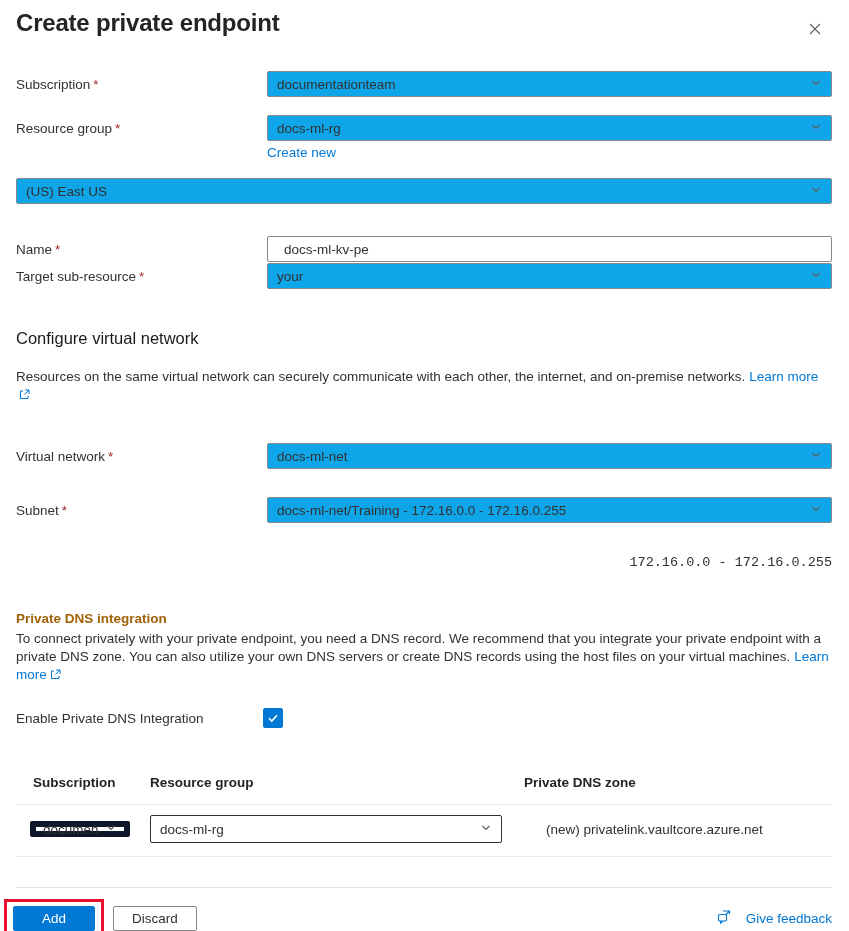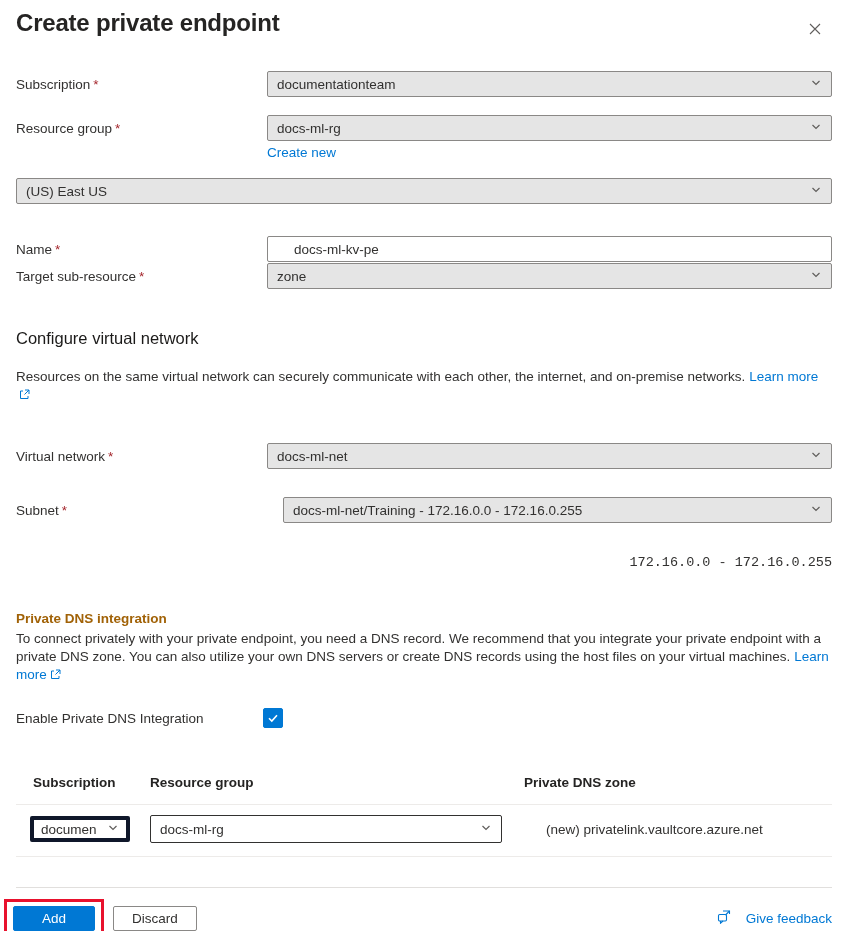--- a/index.html
+++ b/index.html
@@ -7,57 +7,57 @@
   body { font-family:"Liberation Sans","DejaVu Sans",sans-serif; color:#323130; font-size:13.5px; }
   .panel { position:relative; padding:0 17px 0 16px; height:100%; }
 
   .page-title { margin-top:8px; font-size:24px; line-height:30px; font-weight:700; color:#252423; letter-spacing:-0.2px; }
   .close-btn { position:absolute; top:13px; right:26px; width:16px; height:16px; cursor:pointer; }
 
   .form-row { display:flex; align-items:center; }
   .form-label { width:251px; flex-shrink:0; color:#323130; }
   .req { color:#a4262c; margin-left:3px; }
 
-  .control { flex:1; height:26px; border:1px solid #8a8886; border-radius:2px; background:#e5e5e5;
+  .control { flex:1; height:26px; border:1px solid #8a8886; border-radius:2px; background:#0ea5e9;
              display:flex; align-items:center; justify-content:space-between; padding:0 9px; color:#323130; }
   .control .val { white-space:nowrap; overflow:hidden; }
   .chev { flex-shrink:0; margin-left:6px; }
-  input.control-input { flex:1; height:26px; border:1px solid #8a8886; border-radius:2px; padding:0 26px;
+  input.control-input { flex:1; height:26px; border:1px solid #8a8886; border-radius:2px; padding:0 16px;
              font:inherit; color:#323130; outline:none; }
 
   .link { color:#0078d4; text-decoration:none; cursor:pointer; }
   .create-new { display:inline-block; margin:4px 0 0 251px; font-size:13.5px; }
 
   .mt-sub { margin-top:33px; }
   .mt-rg { margin-top:18px; }
   .mt-loc { margin-top:18px; }
   .mt-name { margin-top:32px; }
   .mt-target { margin-top:1px; }
 
   .section-h2 { margin-top:38px; font-size:16.5px; font-weight:400; color:#1b1a19; line-height:22px; }
   .section-desc { margin-top:19px; line-height:18px; color:#323130; }
   .ext-icon { display:inline-block; vertical-align:-1px; margin-left:3px; }
 
   .mt-vnet { margin-top:38px; }
-  .mt-subnet { margin-top:28px;gap:16px; }
+  .mt-subnet { margin-top:28px; }
   .subnet-range { margin-top:31px; text-align:right; line-height:17px; color:#323130;font-family:Liberation Mono, monospace; }
 
   .section-h3 { margin-top:39px; font-size:13.5px; font-weight:700; color:#a16207; line-height:18px; }
   .dns-desc { margin-top:2px; line-height:18px; }
 
   .enable-row { margin-top:23px; display:flex; align-items:center; }
   .enable-row .form-label { width:247px; }
   .checkbox { width:20px; height:20px; background:#0078d4; border:1px solid #0078d4; border-radius:2px;
               display:flex; align-items:center; justify-content:center; cursor:pointer; }
 
   .dns-table-head { margin-top:46px; display:grid; grid-template-columns:134px 374px 1fr; font-weight:700; line-height:18px; color:#252423; }
   .dns-table-head .c1 { padding-left:17px; }
   .divider { border:none; border-top:1px solid #edebe9; margin-top:12px; }
   .dns-table-row { display:grid; grid-template-columns:134px 374px 1fr; align-items:center; padding:10px 0 13px 0; border-bottom:1px solid #edebe9; }
-  .row-sub-select { width:100px; margin-left:14px; height:26px; border:4px solid #0f172a; border-radius:2px;
+  .row-sub-select { width:100px; margin-left:14px; height:16px; border:6px solid #0f172a; border-radius:2px;
               display:flex; align-items:center; justify-content:space-between; padding:0 7px; }
   .row-sub-select .val { white-space:nowrap; overflow:hidden; max-width:64px; }
   .row-rg-select { width:352px; height:28px; border:1.5px solid #323130; border-radius:2px;
               display:flex; align-items:center; justify-content:space-between; padding:0 9px; }
   .row-zone { padding-left:22px; }
 
   .footer-sep { border:none; border-top:1px solid #e1dfdd; margin-top:30px; }
   .footer { display:flex; align-items:center; padding:11px 0 0 0; margin-left:-12px; }
   .annotation-box { border:3px solid #e8112d; padding:4px 6px; display:inline-block; background:transparent; }
   .btn-primary { width:82px; height:25px; background:#0078d4; color:#fff; border:1px solid #0078d4; border-radius:2px;
@@ -115,21 +115,21 @@
   
   <div class="form-row mt-name">
     <span class="form-label"><span>Name</span><span class="req">*</span></span>
     <input class="control-input" type="text" value="docs-ml-kv-pe" style="">
   </div>
 
   
   <div class="form-row mt-target">
     <span class="form-label"><span>Target sub-resource</span><span class="req">*</span></span>
     <div class="control">
-      <span class="val">zone</span>
+      <span class="val">your</span>
       <span class="chev"><svg width="12" height="12" viewBox="0 0 12 12">
             <path d="M2.5 4 L6 7.5 L9.5 4" stroke="#605e5c" stroke-width="1.2" fill="none"></path>
           </svg></span>
     </div>
   </div>
 
   
   <h2 class="section-h2">Configure virtual network</h2>
   <p class="section-desc">
     <span>Resources on the same virtual network can securely communicate with each other, the internet, and on-premise networks.</span>

